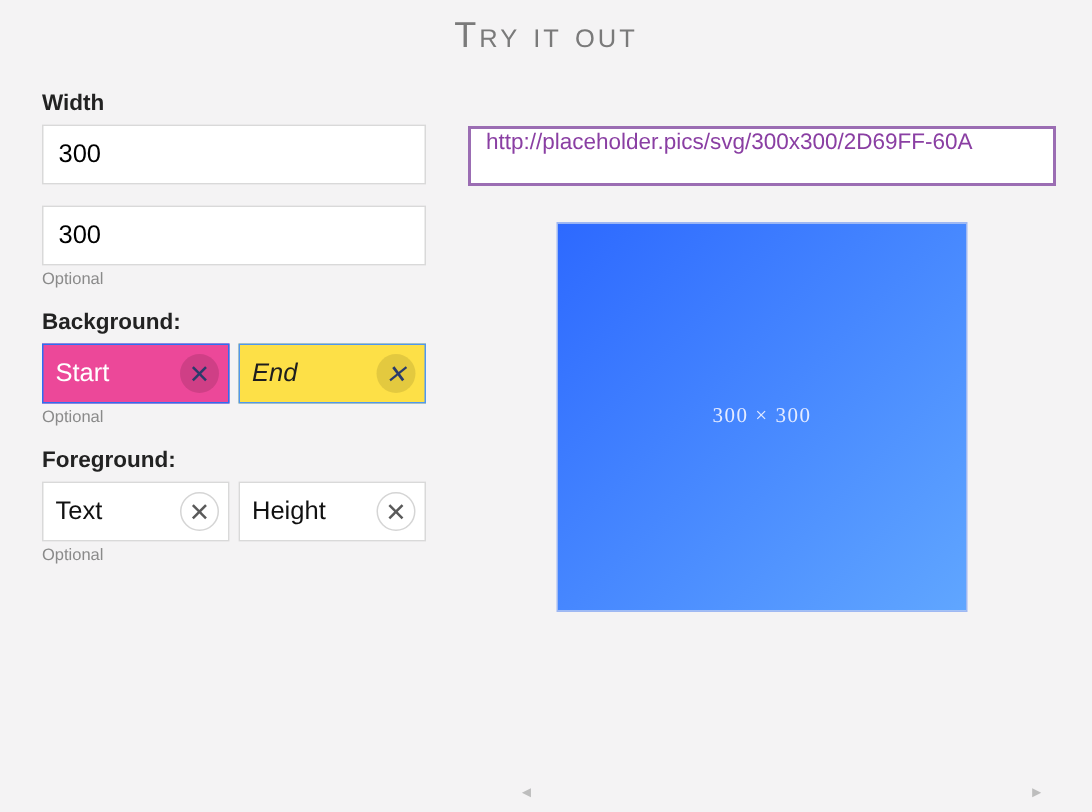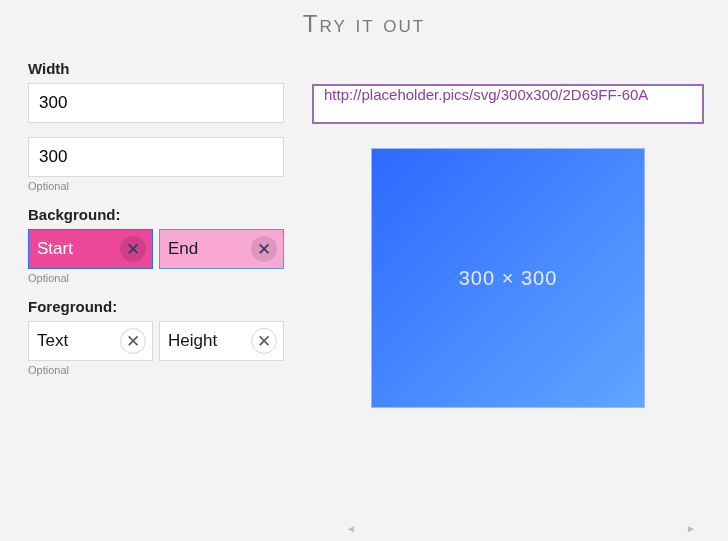--- a/index.html
+++ b/index.html
@@ -72,21 +72,21 @@
     flex: 1;
     height: 40px;
     border: 1px solid #d9d9d9;
     display: flex;
     align-items: center;
     justify-content: space-between;
     padding: 0 6px 0 8px;
     font-size: 17px;
   }
   .chip-blue-1 { background: #ec4899; color: #fff; border-color: #2b6ff3; }
-  .chip-blue-2 { background: #f9a8d4; color: #1e1e1e; border-color: #4f97f1; }
+  .chip-blue-2 { background: #fde047; color: #1e1e1e; border-color: #4f97f1; font-style: italic; }
   .chip-white  { background: #fff; color: #111; }
   .close-circle {
     width: 26px;
     height: 26px;
     border-radius: 50%;
     display: flex;
     align-items: center;
     justify-content: center;
     font-size: 17px;
     line-height: 1;
@@ -117,23 +117,23 @@
     width: 274px;
     height: 260px;
     border: 1px solid #9fb8f2;
     background: linear-gradient(135deg, #2d69ff 0%, #60a6ff 100%);
     display: flex;
     align-items: center;
     justify-content: center;
   }
   .preview-label {
     color: #e6ecff;
-    font-size: 20px;
+    font-size: 14px;
     letter-spacing: 1px;
-    font-family: Liberation Sans, sans-serif;
+    font-family: Liberation Serif, serif;
   }
   .scroll-row {
     position: absolute;
     bottom: 6px;
     left: 346px;
     right: 32px;
     height: 14px;
     display: flex;
     justify-content: space-between;
     align-items: center;

